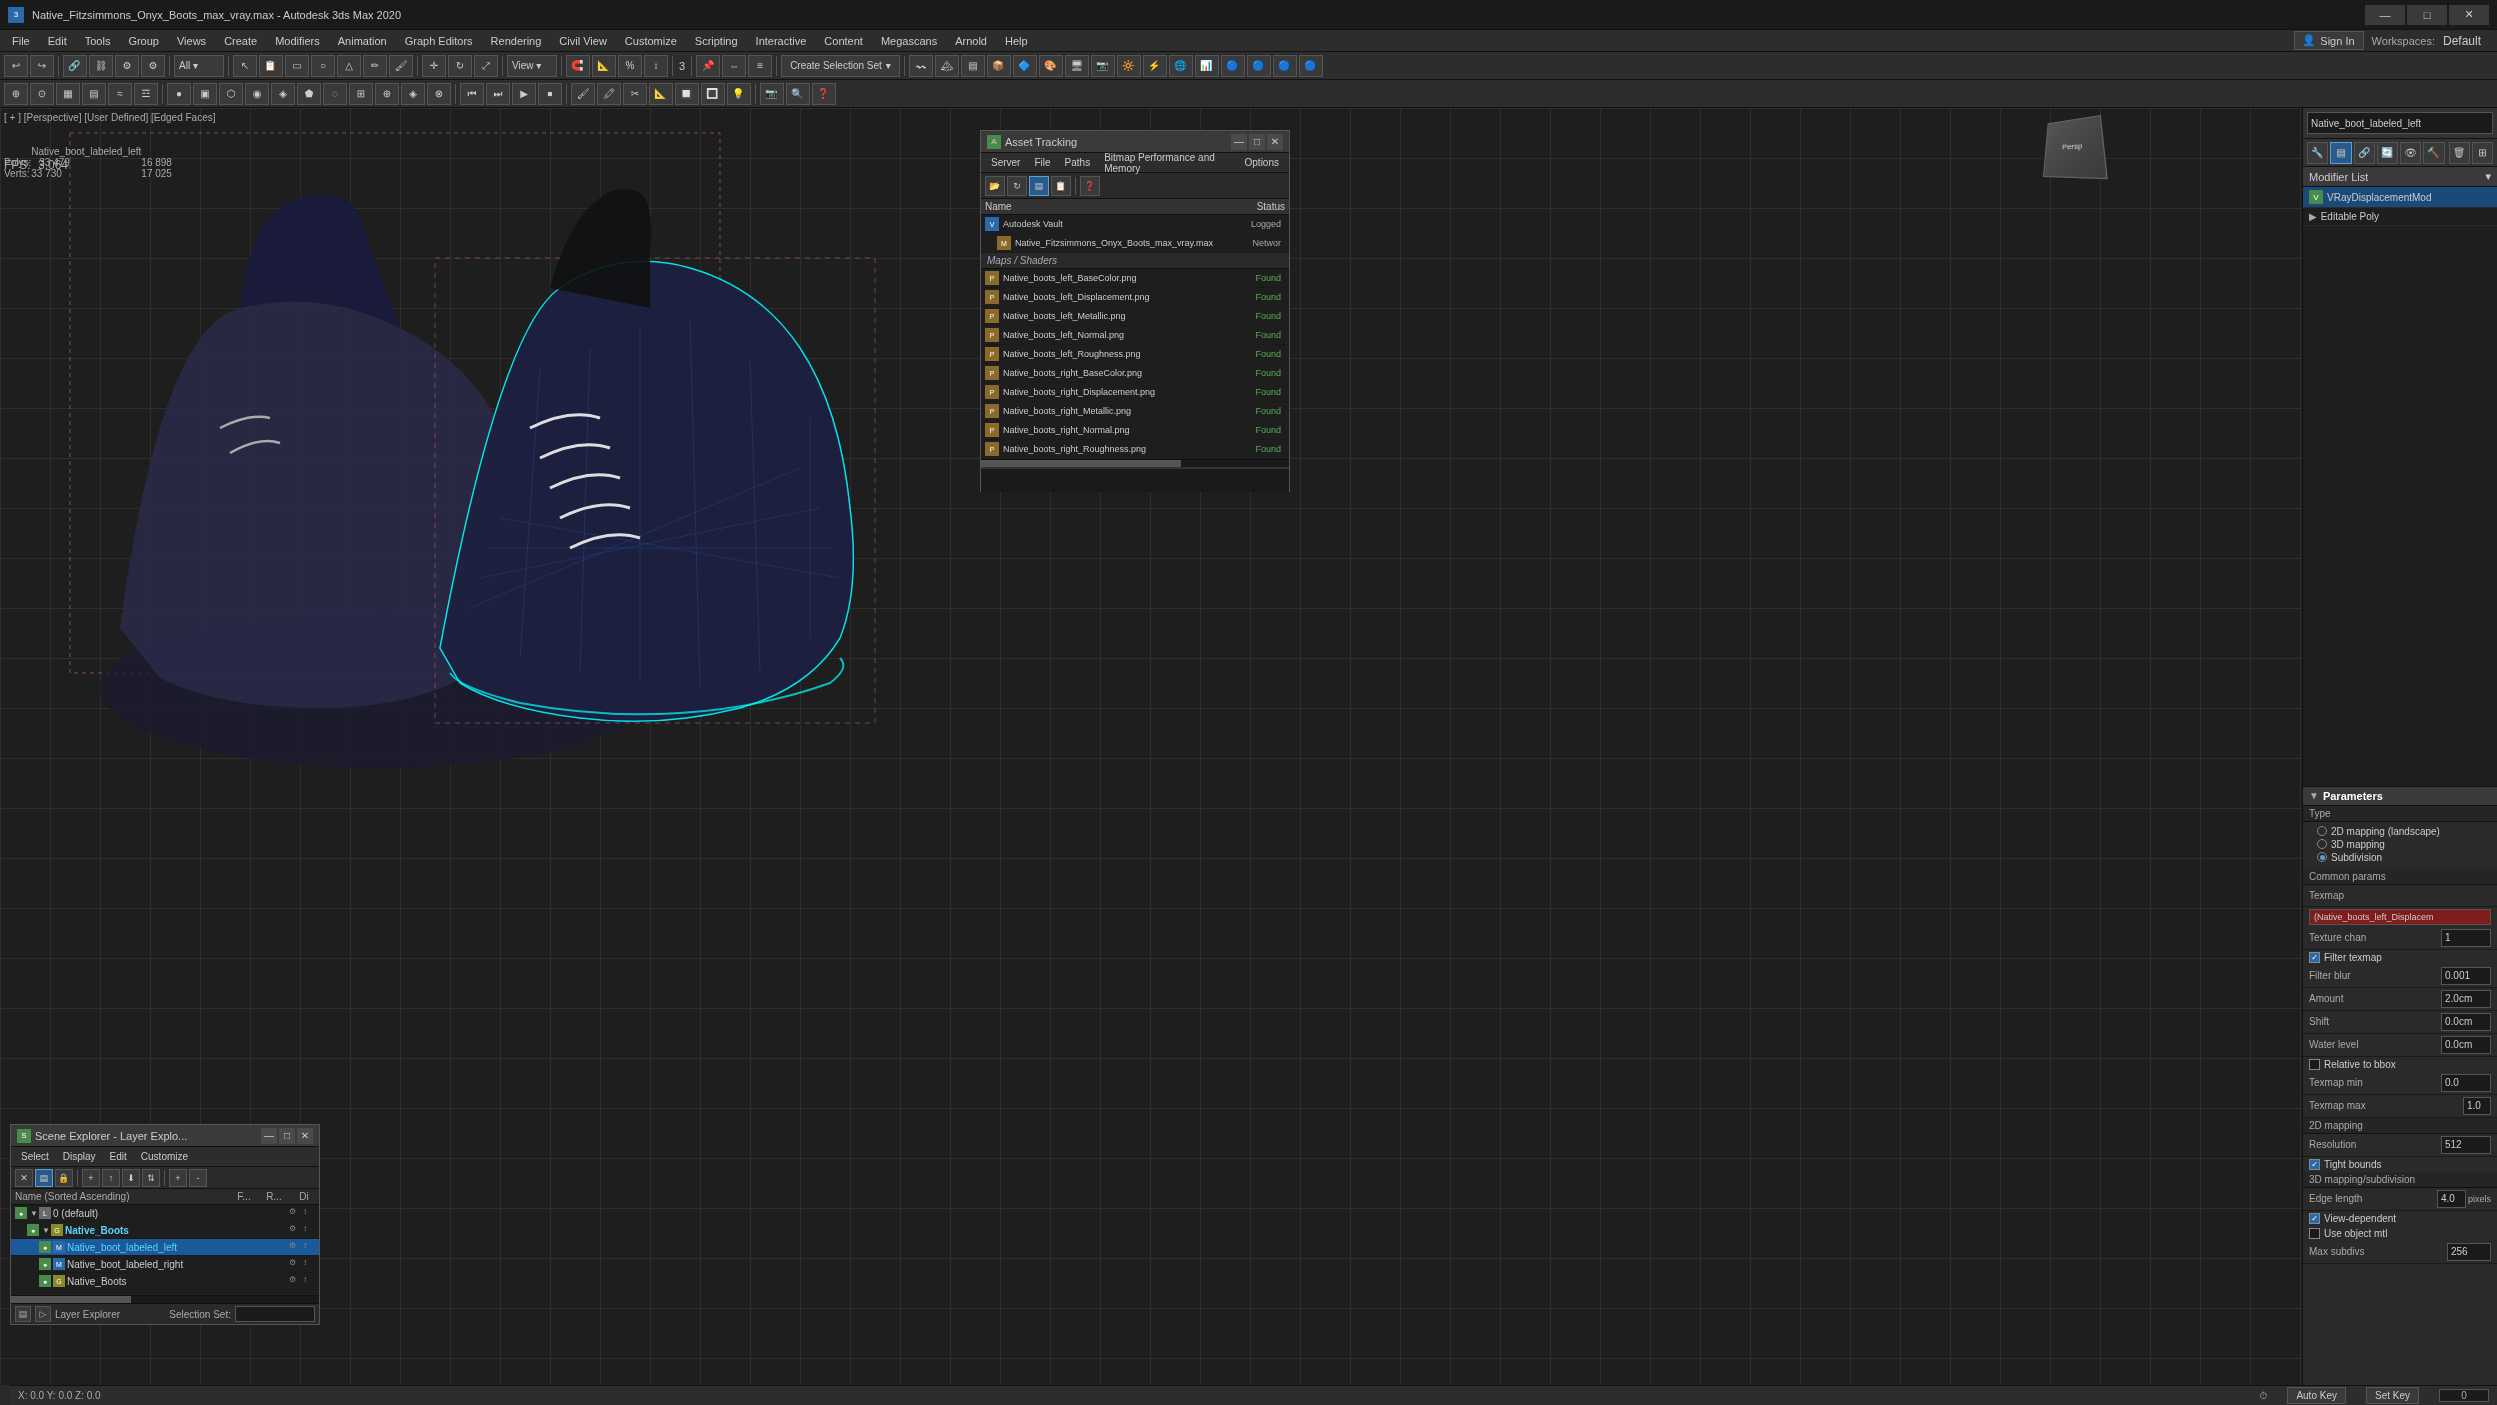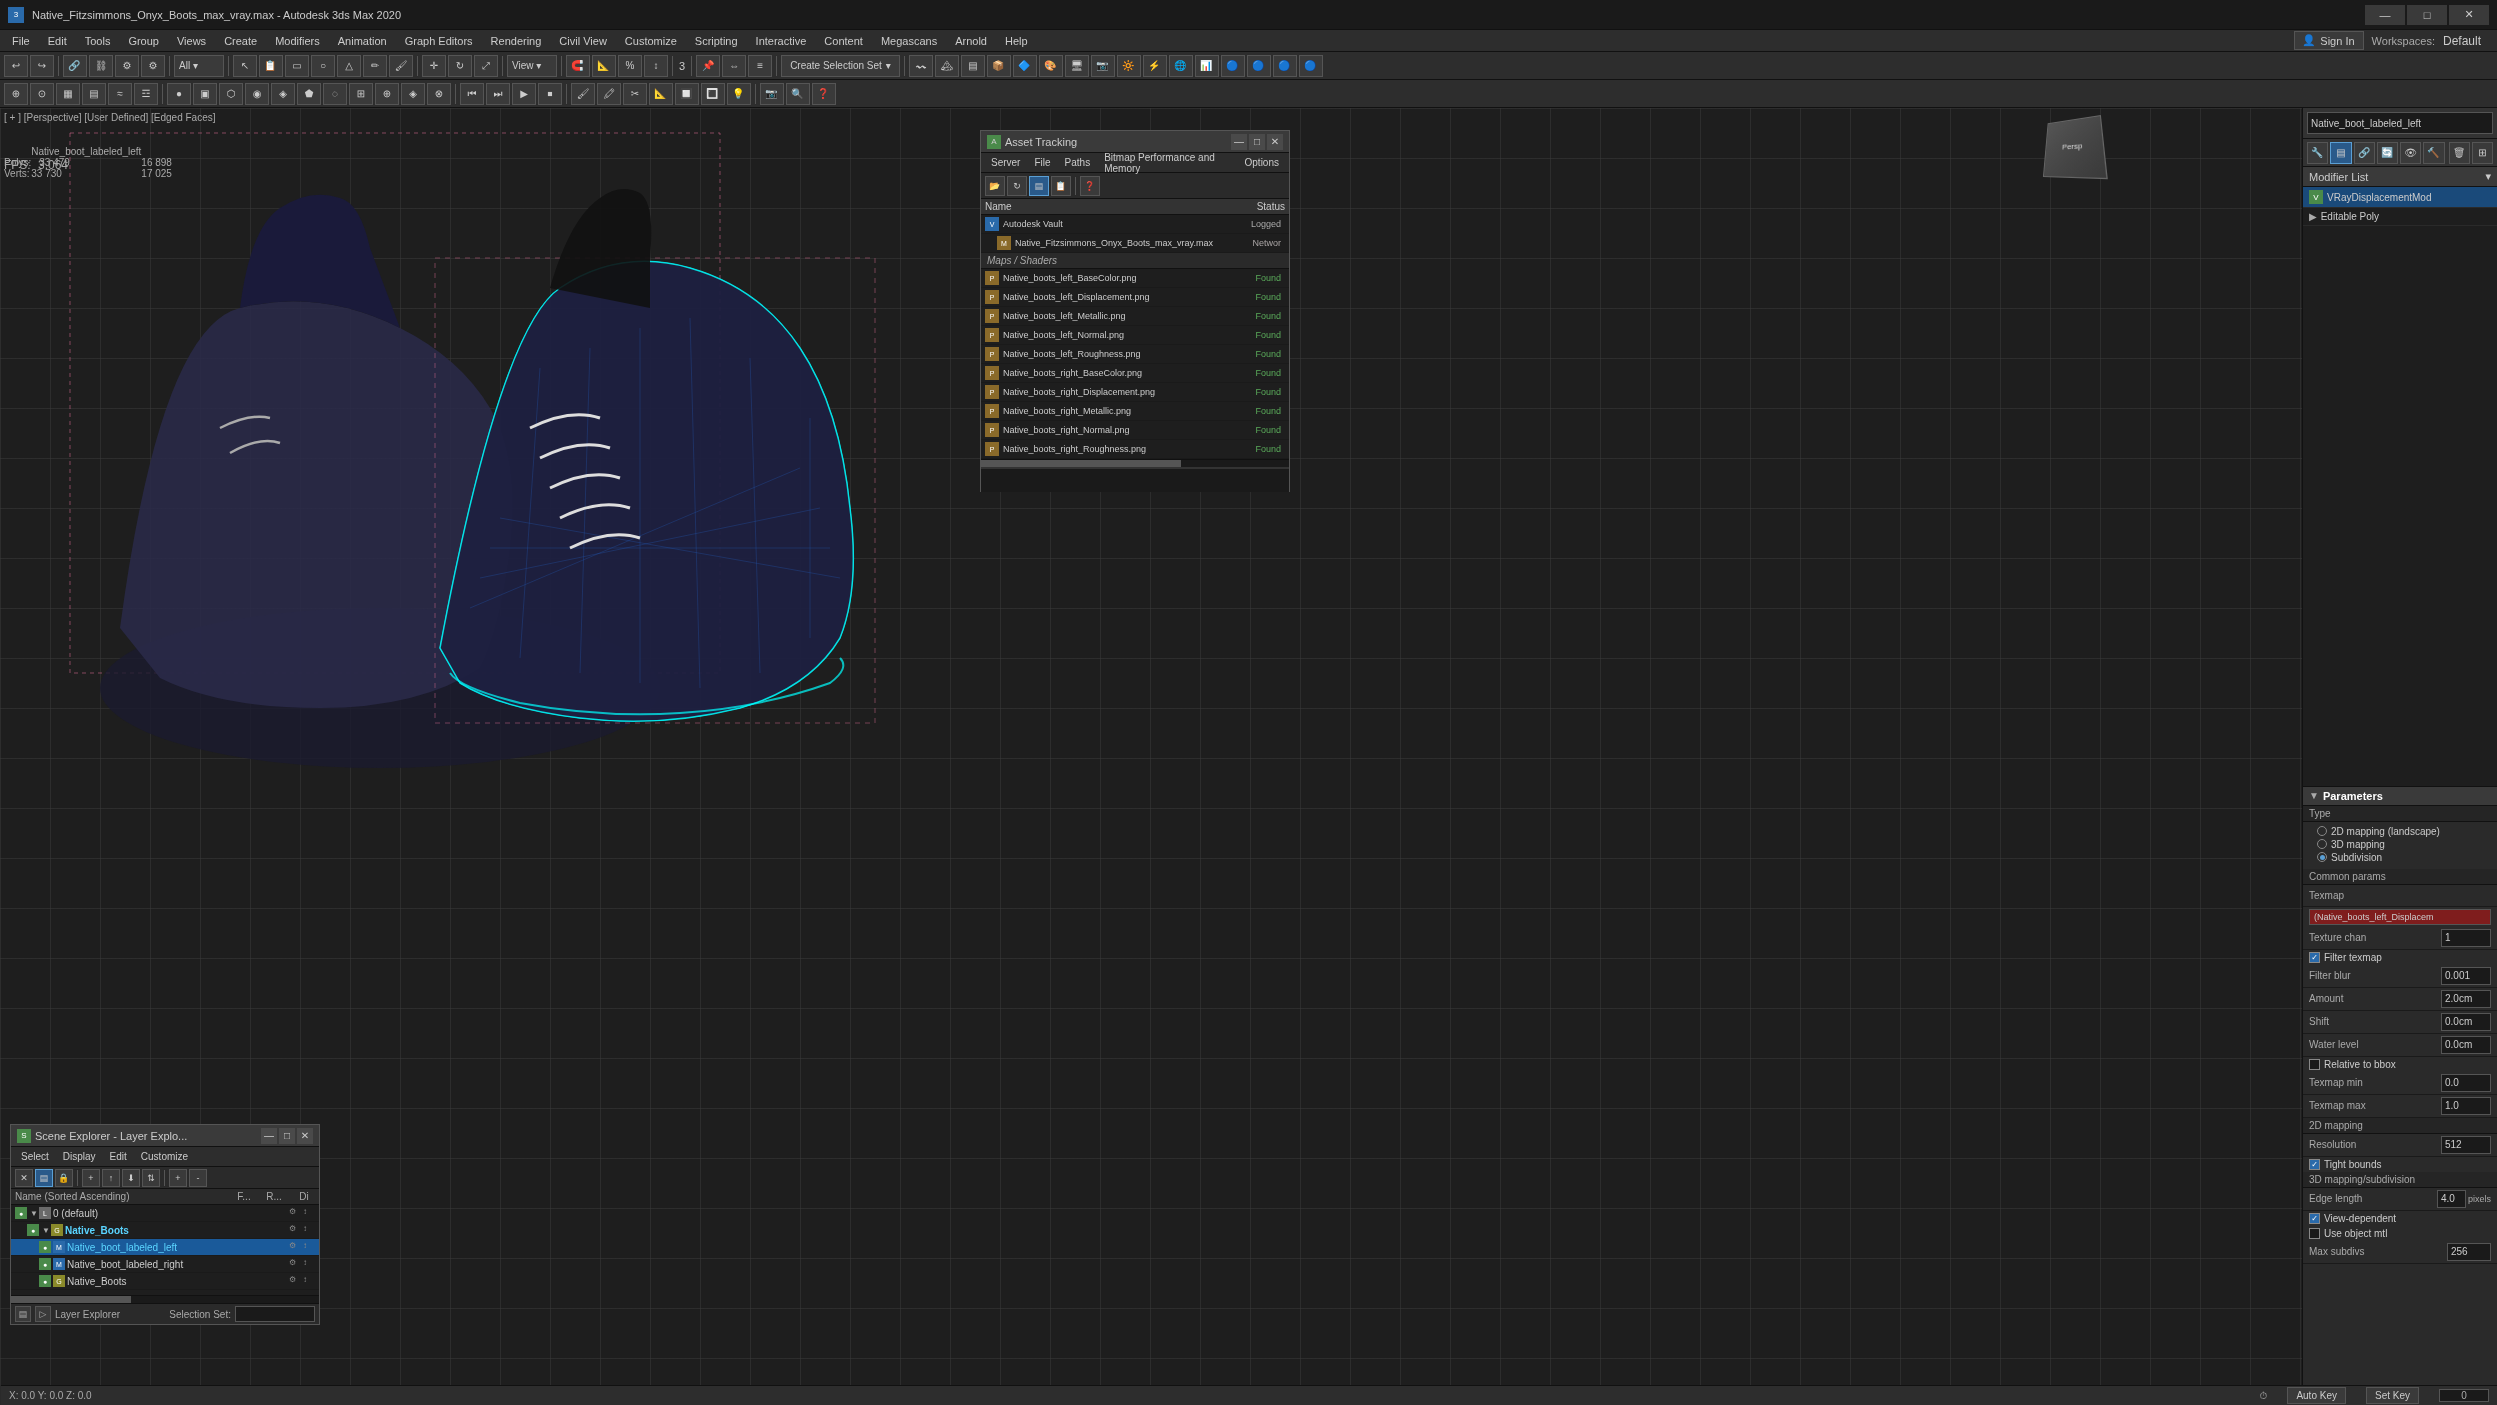--- a/index.html
+++ b/index.html
@@ -967,21 +967,21 @@
         <span>Relative to bbox</span>
       </div>
 
       <div class="param-row">
         <span class="param-label">Texmap min</span>
         <input type="text" class="param-value" style="width: 50px;" value="0.0">
       </div>
 
       <div class="param-row">
         <span class="param-label">Texmap max</span>
-        <input type="text" class="param-value" style="width: 50px;" value="1.0">
+        <input type="text" class="param-value" style="width: 28px;" value="1.0">
       </div>
 
       <div class="section-header-text">
         <span>2D mapping</span>
       </div>
 
       <div class="param-row">
         <span class="param-label">Resolution</span>
         <input type="text" class="param-value" style="width: 50px;" value="512">
       </div>
@@ -1235,20 +1235,20 @@
 
   <div class="at-scrollbar-track">
     <div style="width:200px;height:8px;background:#555;"></div>
   </div>
 
   <div class="at-input-area">
     <input type="text" style="width: 100%; height: 24px; background: rgb(26, 26, 26); border-right: none; border-bottom: none; border-left: none; border-image: initial; border-top: 1px solid rgb(51, 51, 51); color: rgb(204, 204, 204); font-size: 10px; padding: 0px 4px;">
   </div>
 </div>
 
-<div id="statusbar" style="position:absolute;bottom:0;left:1px;right:0;height:20px;background:#2d2d2d;border-top:1px solid #111;display:flex;align-items:center;padding:0 8px;font-size:10px;color:#aaa;gap:20px;z-index:50;">
+<div id="statusbar" style="position:absolute;bottom:0;left:10px;right:0;height:20px;background:#2d2d2d;border-top:1px solid #111;display:flex;align-items:center;padding:0 8px;font-size:10px;color:#aaa;gap:20px;z-index:50;">
   <div>X: 0.0  Y: 0.0  Z: 0.0</div>
   <div style="flex:1;"></div>
   <div style="cursor:pointer;">⏱</div>
   <div style="padding:2px 8px;background:#3a3a3a;border:1px solid #555;cursor:pointer;color:#ccc;">Auto Key</div>
   <div style="padding:2px 8px;background:#3a3a3a;border:1px solid #555;cursor:pointer;color:#ccc;">Set Key</div>
   <div style="width:50px;background:#1a1a1a;border:1px solid #555;text-align:center;">0</div>
 </div>
 
 </body></html>

